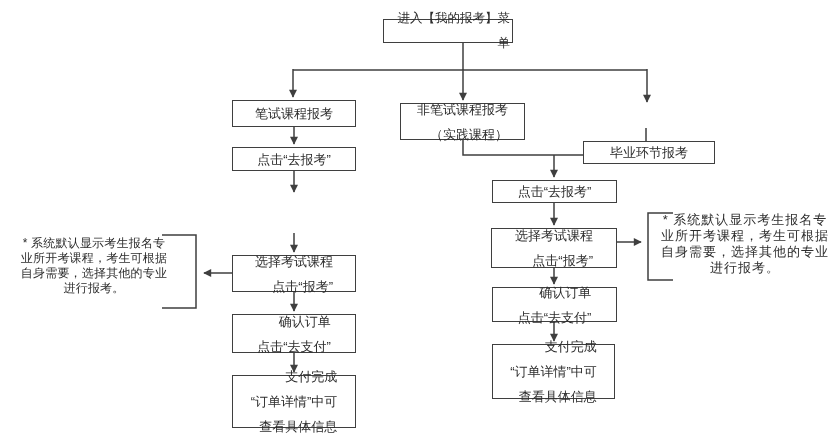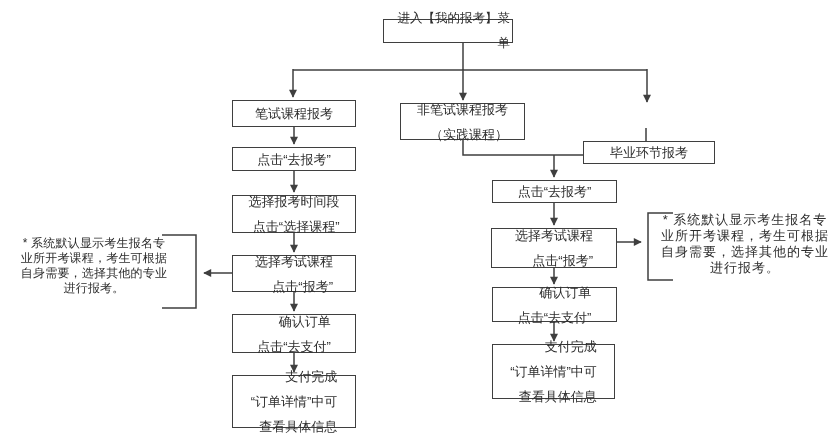--- a/index.html
+++ b/index.html
@@ -84,22 +84,20 @@
   </svg>
 
   <div class="node n-root">进入【我的报考】菜单</div>
 
   <div class="node n-b2">非笔试课程报考
 （实践课程）</div>
   <div class="node n-b1">笔试课程报考</div>
   <div class="node n-b3">毕业环节报考</div>
 
   <div class="node n-w1">点击“去报考”</div>
-  <div class="node n-w2">选择报考时间段
-点击“选择课程”</div>
   <div class="node n-w3">选择考试课程
 点击“报考”</div>
   <div class="node n-w4">确认订单
 点击“去支付”</div>
   <div class="node n-w5">支付完成
 “订单详情”中可
 查看具体信息</div>
 
   <div class="node n-p1">点击“去报考”</div>
   <div class="node n-p2">选择考试课程

